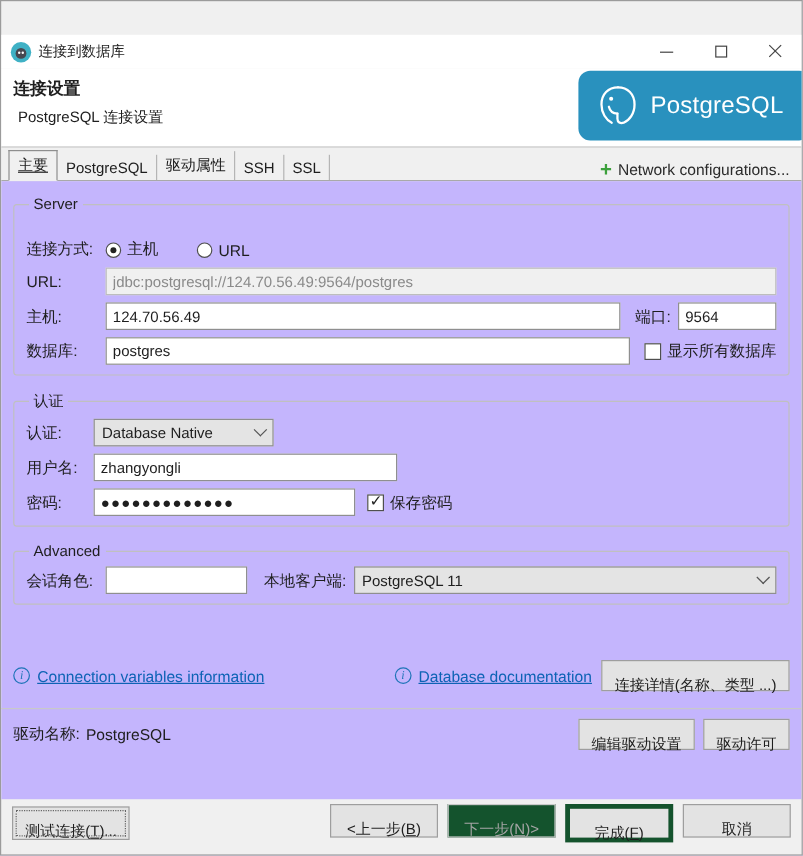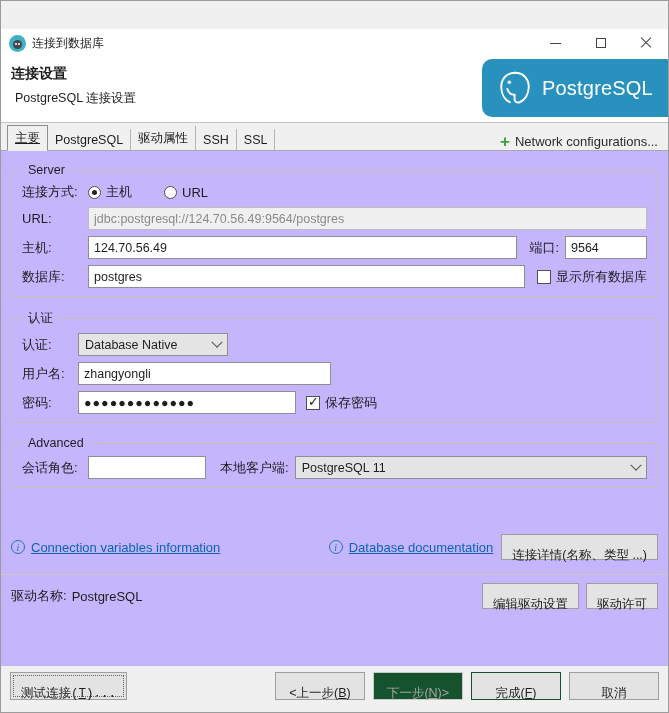--- a/index.html
+++ b/index.html
@@ -78,25 +78,25 @@
   .btn { background:#e3e3e3; border:1px solid #9e9e9e; height:26px; padding:12px 10px; font-size:12.5px;
       font-family:"Liberation Sans","DejaVu Sans",sans-serif; color:#1e1e1e; cursor:pointer; white-space:nowrap; }
   .links-row .btn { margin-left:8px; }
   .sep { border:none; border-top:1px solid #c9c9c9; margin:14px -10px 0 -10px; }
   .driver-row { display:flex; align-items:center; margin-top:8px; }
   .driver-name { font-size:13px; }
   .driver-buttons { margin-left:auto; display:flex; gap:7px; }
   
   .footer { flex:0 0 auto; height:46px; display:flex; align-items:center; padding:0 9px 6px 9px; }
   .footer .btn { min-width:90px; height:28px; }
-  .test-btn { position:relative;font-family:Liberation Mono, monospace; }
+  .test-btn { position:relative; }
   .test-btn::after { content:""; position:absolute; inset:2px; border:1px dotted #666; pointer-events:none; }
   .footer-right { margin-left:auto; display:flex; gap:8px; }
   .btn.disabled { color:#a5a5a5; border-color:#c9c9c9; background:#14532d; cursor:default; }
-  .btn.default { border:1px solid #14532d; }
+  .btn.default { border:4px solid #14532d; }
 </style>
 </head>
 <body>
 
 <div class="titlebar">
   <div class="app-icon"></div>
   <div class="title-text">连接到数据库</div>
   <div class="win-controls">
     <div class="win-btn">
         <span class="glyph-min"></span>
@@ -135,21 +135,21 @@
   <div class="net-config">
     <span class="plus-icon">+</span>
     <span>Network configurations...</span>
   </div>
 </div>
 
 <div class="content">
 
   <fieldset style="margin-top:12px;">
     <legend>Server</legend>
-    <div class="row" style="margin-top:0;">
+    <div class="row" style="margin-top:16px;">
       <span class="lbl w66">连接方式:</span>
       <div class="radio-group">
         <span class="radio-item">
           <span class="radio-circle selected"></span>
           <span>主机</span>
         </span>
         <span class="radio-item">
           <span class="radio-circle"></span>
           <span>URL</span>
         </span>

